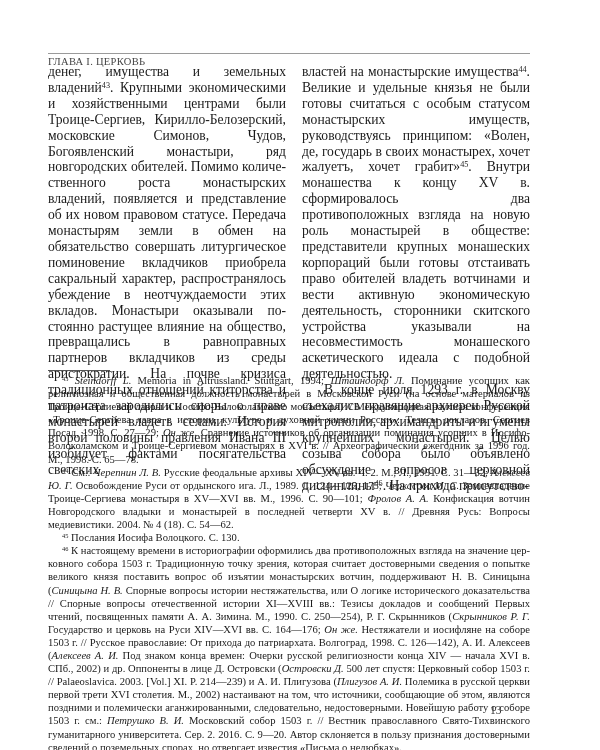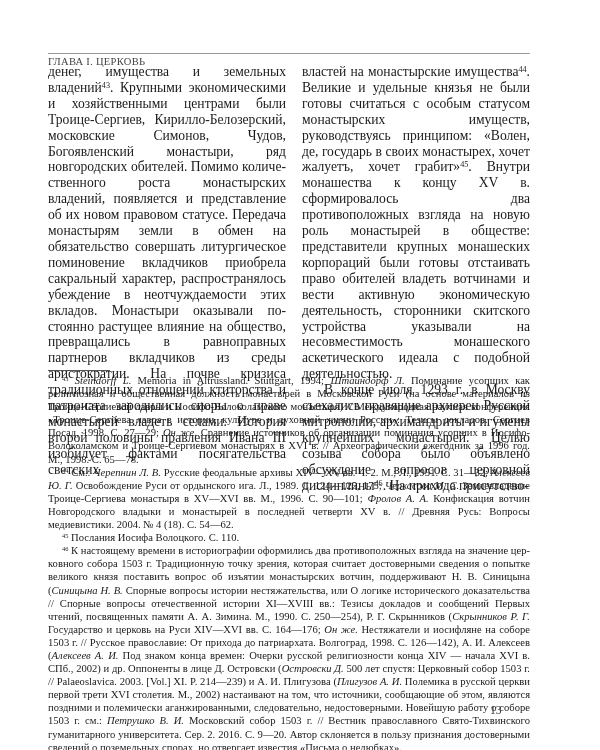--- a/index.html
+++ b/index.html
@@ -50,17 +50,17 @@
 <div class="col right">
   <p><span>властей на монастырские имущества</span><sup>44</sup><span>. Ве­ликие и удельные князья не были готовы считаться с особым статусом монастыр­ских имуществ, руководствуясь принци­пом: «Волен, де, государь в своих монасты­рех, хочет жалуетъ, хочет грабит»</span><sup>45</sup><span>. Внутри монашества к концу XV в. сформировалось два противоположных взгляда на новую роль монастырей в обществе: представите­ли крупных монашеских корпораций были готовы отстаивать право обителей владеть вотчинами и вести активную экономиче­скую деятельность, сторонники скитского устройства указывали на несовместимость монашеского аскетического идеала с по­добной деятельностью.</span></p>
   <p class="indent"><span>В конце июля 1293 г. в Москву съеха­лись правящие архиереи Русской митропо­лии, архимандриты и игумены крупнейших монастырей. Целью созыва собора было объявлено обсуждение вопросов церков­ной дисциплины</span><sup>46</sup><span>. На прихода присутство-</span></p>
 </div>
 
 <div class="fn-rule"></div>
 
 <div class="footnotes" id="footnotes">
     <p><sup>43</sup> <i>Steindorff L.</i><span> Memoria in Altrussland. Stuttgart, 1994; </span><i>Штайндорф Л.</i><span> Поминание усопших как религиоз­ная и общественная должность монастырей в Московской Руси (на основе материалов из Троице-Сергиевой лавры и Иосифо-Волоколамского монастыря) // Международная научная конференция «Троице-Сергиева лавра в истории, культуре и духовной жизни России»: Тезисы докладов. Сергиев Посад, 1998. С. 27—29; </span><i>Он же.</i><span> Сравнение источников об организации поминания усопших в Иосифо-Волоколамском и Троице-Серги­евом монастырях в XVI в. // Археографический ежегодник за 1996 год. М., 1998. С. 65—78.</span></p>
     <p><sup>44</sup> <span>См.: </span><i>Черепнин Л. В.</i><span> Русские феодальные архивы XIV—XV вв. Ч. 2. М.; Л., 1951. С. 31—32; </span><i>Алексе­ев Ю. Г.</i><span> Освобождение Руси от ордынского ига. Л., 1989. С. 124—125, 175; </span><i>Черкасова М. С.</i><span> Землевладение Троице-Сергиева монастыря в XV—XVI вв. М., 1996. С. 90—101; </span><i>Фролов А. А.</i><span> Конфискация вотчин Новго­родского владыки и монастырей в последней четверти XV в. // Древняя Русь: Вопросы медиевистики. 2004. № 4 (18). С. 54—62.</span></p>
-    <p><sup>45</sup> <span>Послания Иосифа Волоцкого. С. 110.</span></p>
+    <p><sup>45</sup> <span>Послания Иосифа Волоцкого. С. 130.</span></p>
     <p><sup>46</sup> <span>К настоящему времени в историографии оформились два противоположных взгляда на значение цер­ковного собора 1503 г. Традиционную точку зрения, которая считает достоверными сведения о попытке ве­ликого князя поставить вопрос об изъятии монастырских вотчин, поддерживают Н. В. Синицына (</span><i>Синицы­на Н. В.</i><span> Спорные вопросы истории нестяжательства, или О логике исторического доказательства // Спорные вопросы отечественной истории XI—XVIII вв.: Тезисы докладов и сообщений Первых чтений, посвящен­ных памяти А. А. Зимина. М., 1990. С. 250—254), Р. Г. Скрынников (</span><i>Скрынников Р. Г.</i><span> Государство и церковь на Руси XIV—XVI вв. С. 164—176; </span><i>Он же.</i><span> Нестяжатели и иосифляне на соборе 1503 г. // Русское правосла­вие: От прихода до патриархата. Волгоград, 1998. С. 126—142), А. И. Алексеев (</span><i>Алексеев А. И.</i><span> Под знаком конца времен: Очерки русской религиозности конца XIV — начала XVI в. СПб., 2002) и др. Оппоненты в лице Д. Островски (</span><i>Островски Д.</i><span> 500 лет спустя: Церковный собор 1503 г. // Palaeoslavica. 2003. [Vol.] XI. P. 214—239) и А. И. Плигузова (</span><i>Плигузов А. И.</i><span> Полемика в русской церкви первой трети XVI столетия. М., 2002) настаивают на том, что источники, сообщающие об этом, являются поздними и полемически аганжи­рованными, следовательно, недостоверными. Новейшую работу о соборе 1503 г. см.: </span><i>Петрушко В. И.</i><span> Мос­ковский собор 1503 г. // Вестник православного Свято-Тихвинского гуманитарного университета. Сер. 2. 2016. С. 9—20. Автор склоняется в пользу признания достоверными сведений о поземельных спорах, но отвергает известия «Письма о нелюбках».</span></p>
   </div>
 
 <div class="page-number">13</div>
 
 </body></html>

